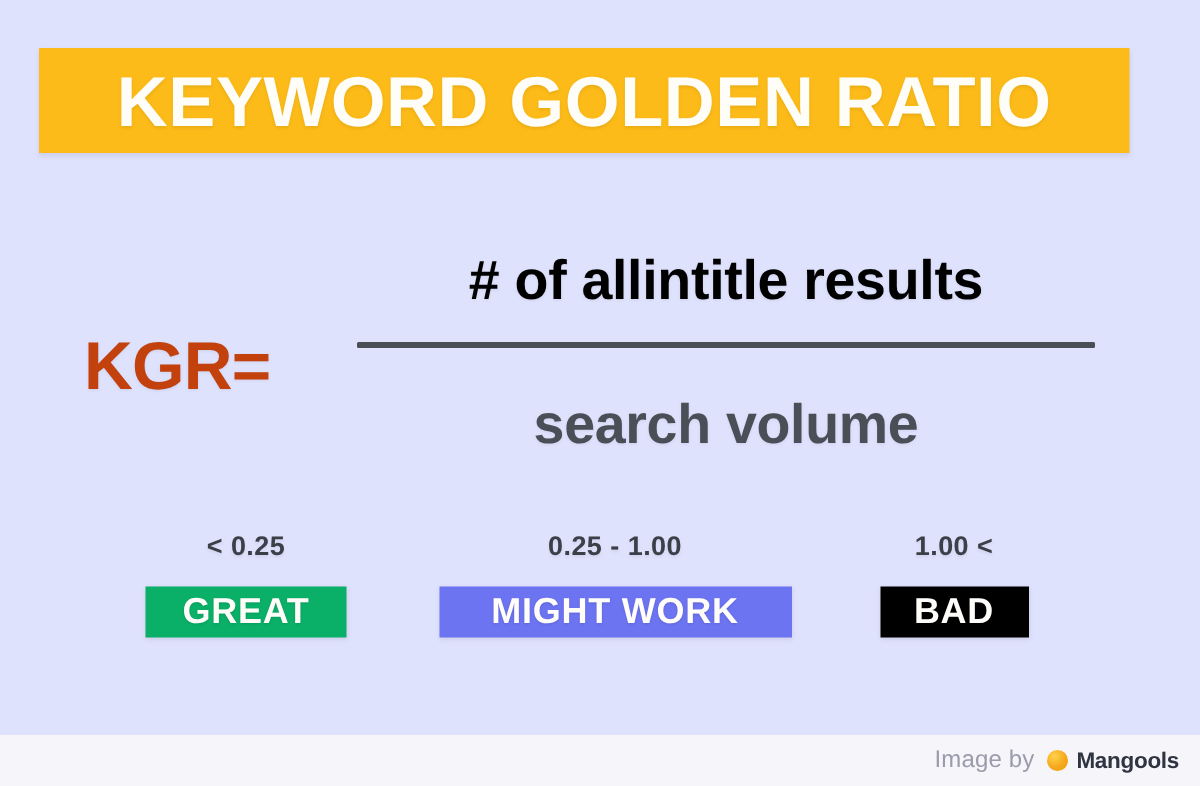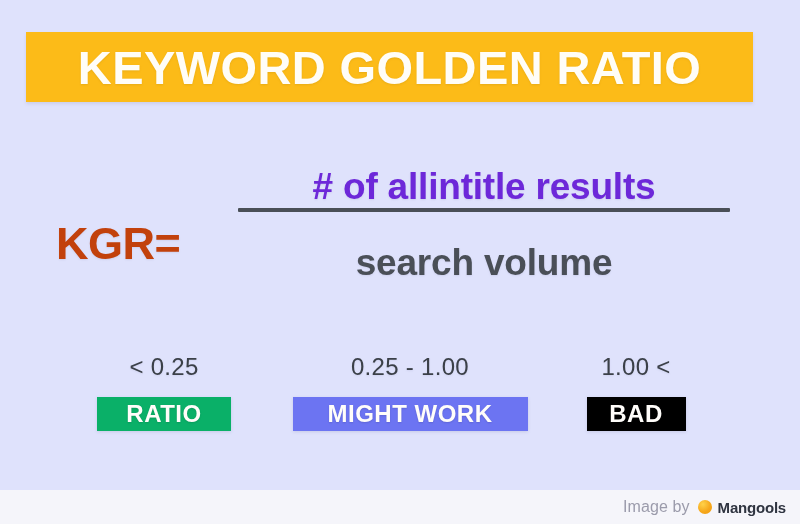--- a/index.html
+++ b/index.html
@@ -73,23 +73,23 @@
     left: 238px;
     top: 0;
     width: 492px;
     display: flex;
     flex-direction: column;
     align-items: center;
   }
   #numerator {
     font-size: 37px;
     font-weight: bold;
-    color: #6d28d9;
-    line-height: 1;
-    padding-bottom: 3px;
+    color: #000000;
+    line-height: 1;
+    padding-bottom: 23px;
     white-space: nowrap;
     letter-spacing: -0.2px;
     text-shadow: 0 1px 2px rgba(140,140,180,0.20);
   }
   #fraction-bar {
     width: 492px;
     height: 4px;
     background: #4a4f57;
     border-radius: 1px;
   }
@@ -118,22 +118,22 @@
     top: 0;
     display: flex;
     flex-direction: column;
     align-items: center;
   }
   #range-col-0 { left: 64px;  width: 200px; }
   #range-col-1 { left: 290px; width: 240px; }
   #range-col-2 { left: 560px; width: 152px; }
 
   .range-value {
-    font-size: 24px;
-    font-weight: normal;
+    font-size: 18px;
+    font-weight: bold;
     color: #3b4048;
     line-height: 1;
     white-space: nowrap;
     letter-spacing: 0.3px;
     text-shadow: 0 1px 2px rgba(140,140,180,0.18);
   }
   .range-badge {
     margin-top: 18px;
     height: 34px;
     display: flex;
@@ -203,21 +203,21 @@
       <div id="fraction-bar"></div>
       <span id="denominator">search volume</span>
     </div>
   </div>
 
   <div id="ranges">
 
     <div class="range-col" id="range-col-0">
       <span class="range-value">&lt; 0.25</span>
       <div class="range-badge" id="range-badge-0">
-        <span>RATIO</span>
+        <span>GREAT</span>
       </div>
     </div>
 
     <div class="range-col" id="range-col-1">
       <span class="range-value">0.25 - 1.00</span>
       <div class="range-badge" id="range-badge-1">
         <span>MIGHT WORK</span>
       </div>
     </div>
 

